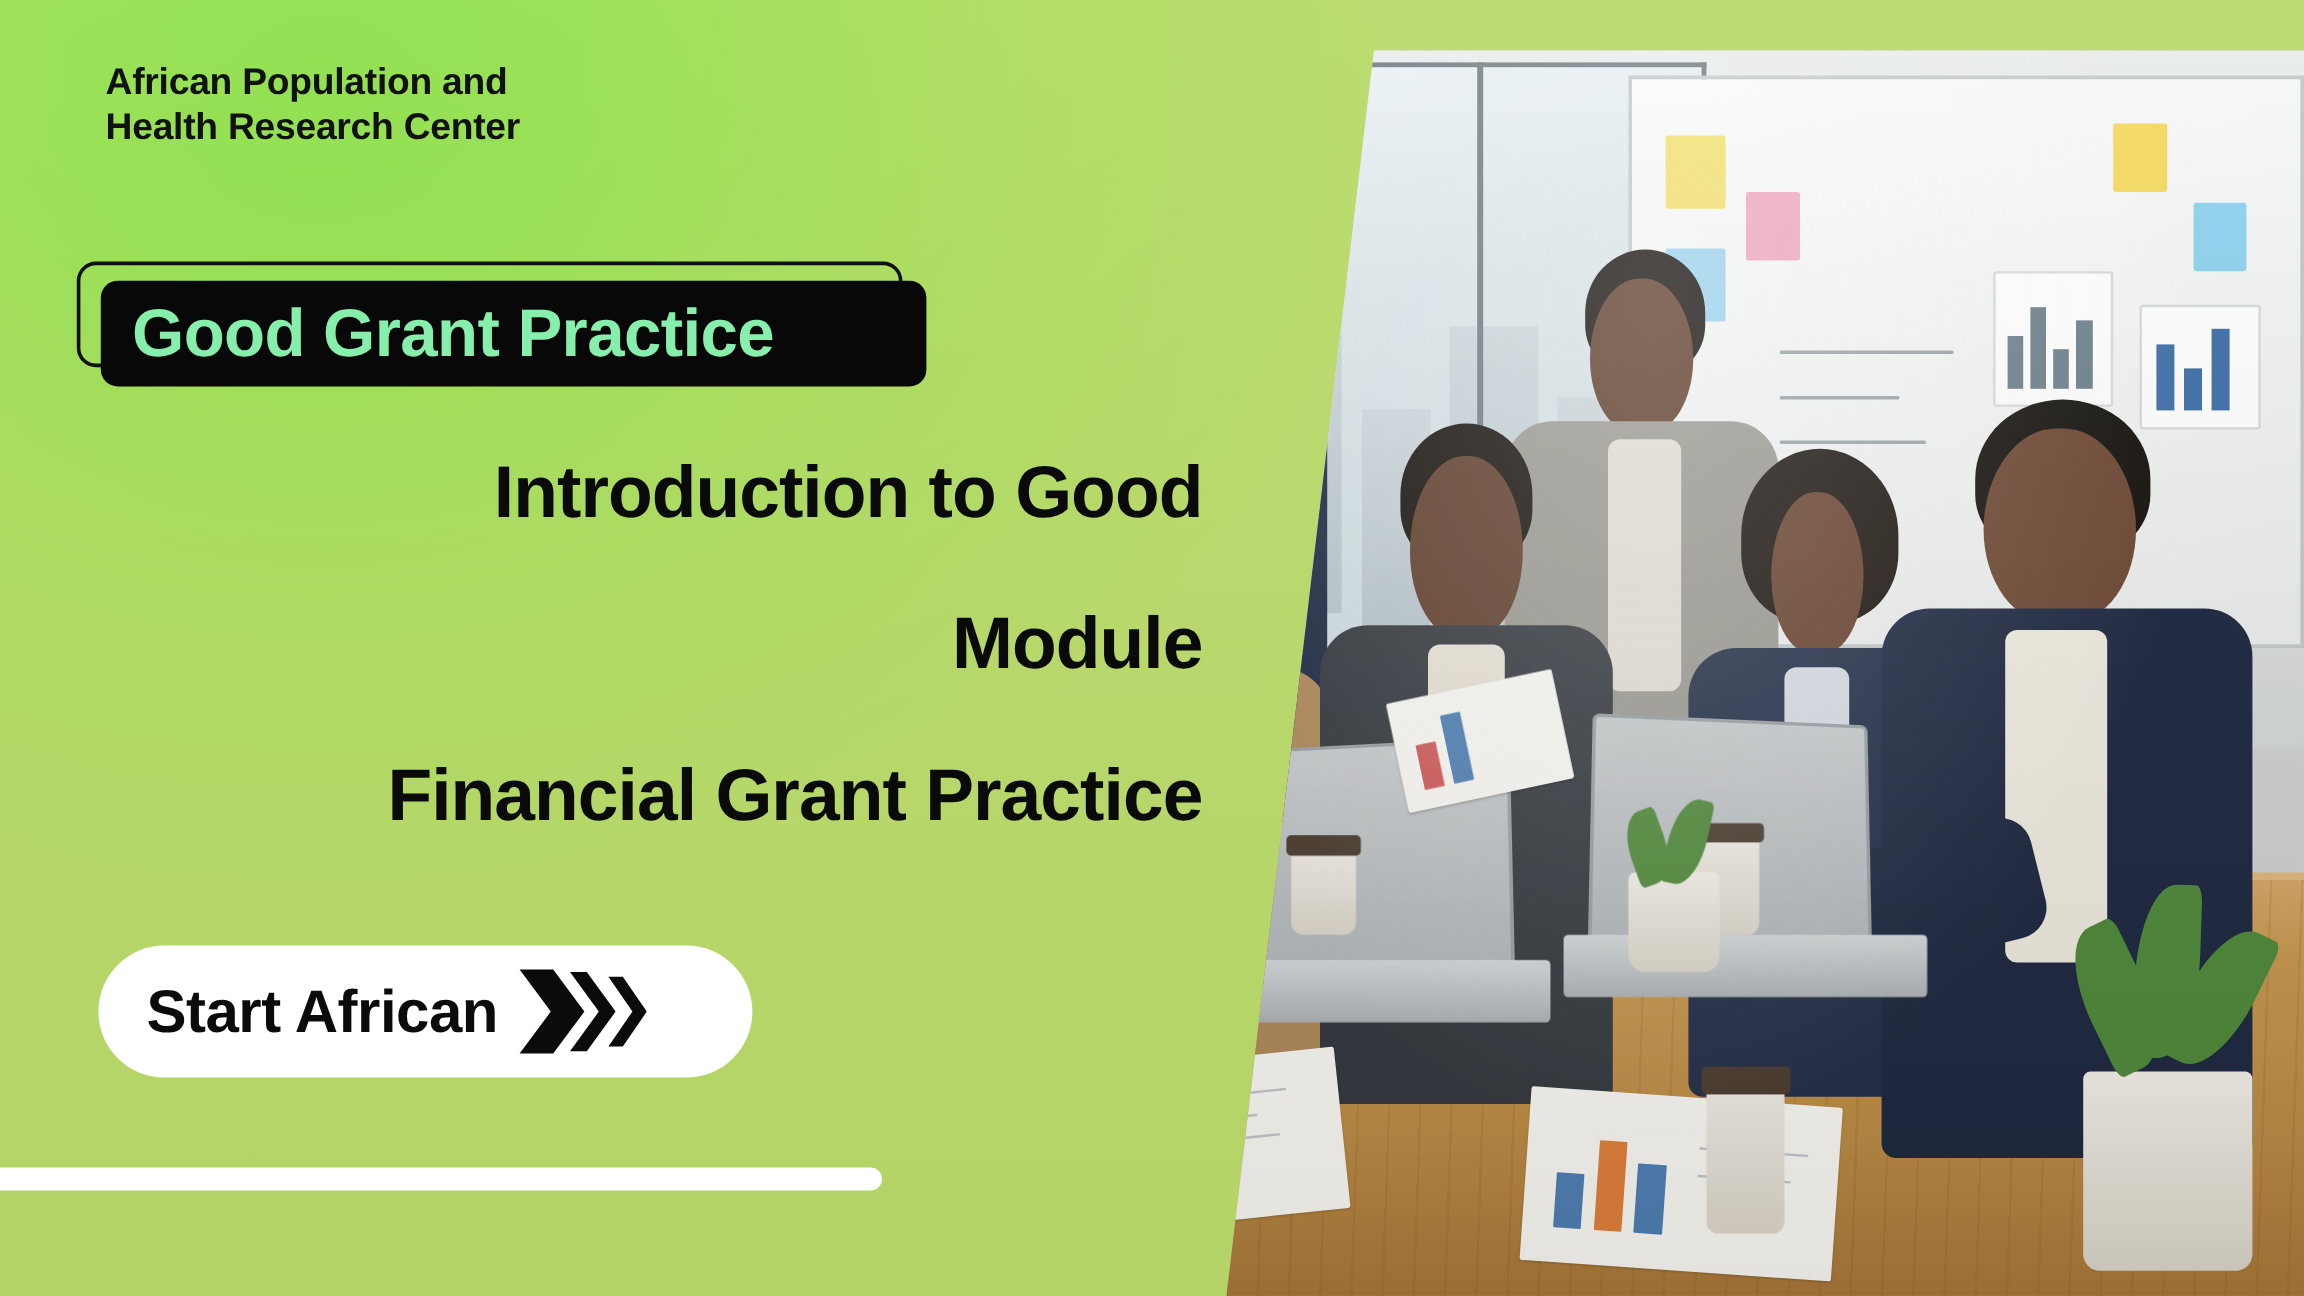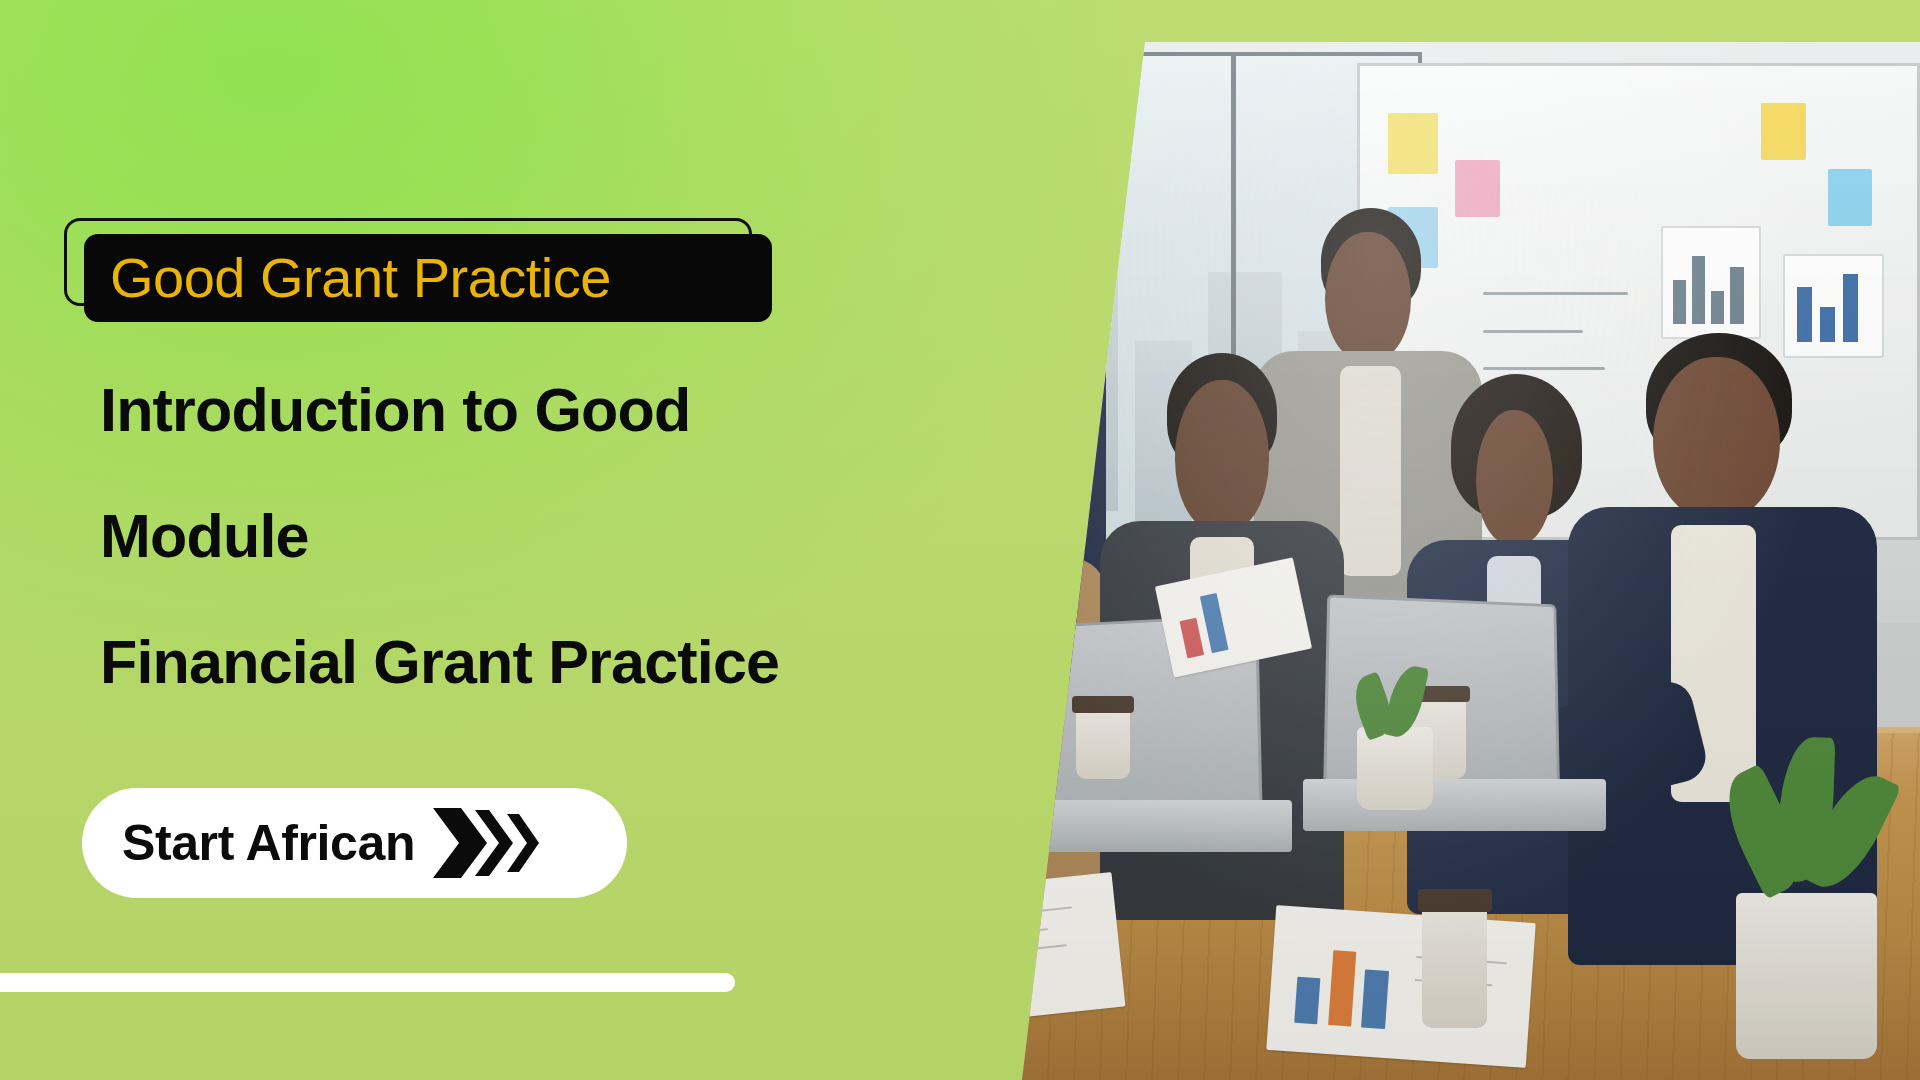--- a/index.html
+++ b/index.html
@@ -103,25 +103,25 @@
   .logo-text{ font-weight:bold; font-size:31px; line-height:1.22; color:#111; letter-spacing:-0.2px;
     font-family:"Liberation Sans", sans-serif; }
 
   
   .badge-wrap{ position:absolute; left:64px; top:218px; width:740px; height:110px; }
   .badge-outline{ position:absolute; left:0; top:0; width:688px; height:88px;
     border:3.5px solid #101010; border-radius:16px; background:transparent; }
   .badge-fill{ position:absolute; left:20px; top:16px; width:688px; height:88px;
     background:#080808; border-radius:14px;
     display:flex; align-items:center; padding:0 26px; }
-  .badge-fill span{ color:#eab308; font-weight:normal; font-size:56px; letter-spacing:-0.5px;
+  .badge-fill span{ color:#86efac; font-weight:bold; font-size:56px; letter-spacing:-0.5px;
     line-height:1; white-space:nowrap; }
 
   
-  .heading{ position:absolute; left:100px; top:380px; width:930px; }
+  .heading{ position:absolute; left:72px; top:380px; width:930px;text-align:right; }
   .heading .hl{ color:#0a0a0a; font-weight:bold; font-size:61px; line-height:1.0;
     letter-spacing:-0.8px; margin-bottom:65px; white-space:nowrap; }
   .heading .hl:last-child{ margin-bottom:0; }
 
   
   .cta{ position:absolute; left:82px; top:788px; height:110px; min-width:545px;
     background:#ffffff; border-radius:58px;
     display:flex; align-items:center; padding:0 30px 0 40px; gap:6px; cursor:pointer; }
   .cta-label{ color:#0b0b0b; font-weight:bold; font-size:50px; letter-spacing:-0.4px; white-space:nowrap; }
   .cta-arrows{ display:flex; align-items:center; margin-left:10px; }
@@ -276,20 +276,24 @@
           <div class="leaf" style="left:87%;top:67%;width:5%;height:14%;transform:rotate(2deg);"></div>
           <div class="leaf" style="left:91%;top:70%;width:5%;height:12%;transform:rotate(26deg);"></div>
 
           <div class="photo-tone"></div>
         </div>
       </div>
     </div>
   </div>
 
   <div class="logo">
+    <div class="logo-text">
+      <div>African Population and</div>
+      <div>Health Research Center</div>
+    </div>
   </div>
 
   <div class="badge-wrap">
     <div class="badge-outline"></div>
     <div class="badge-fill">
       <span>Good Grant Practice</span>
     </div>
   </div>
 
   <div class="heading">

